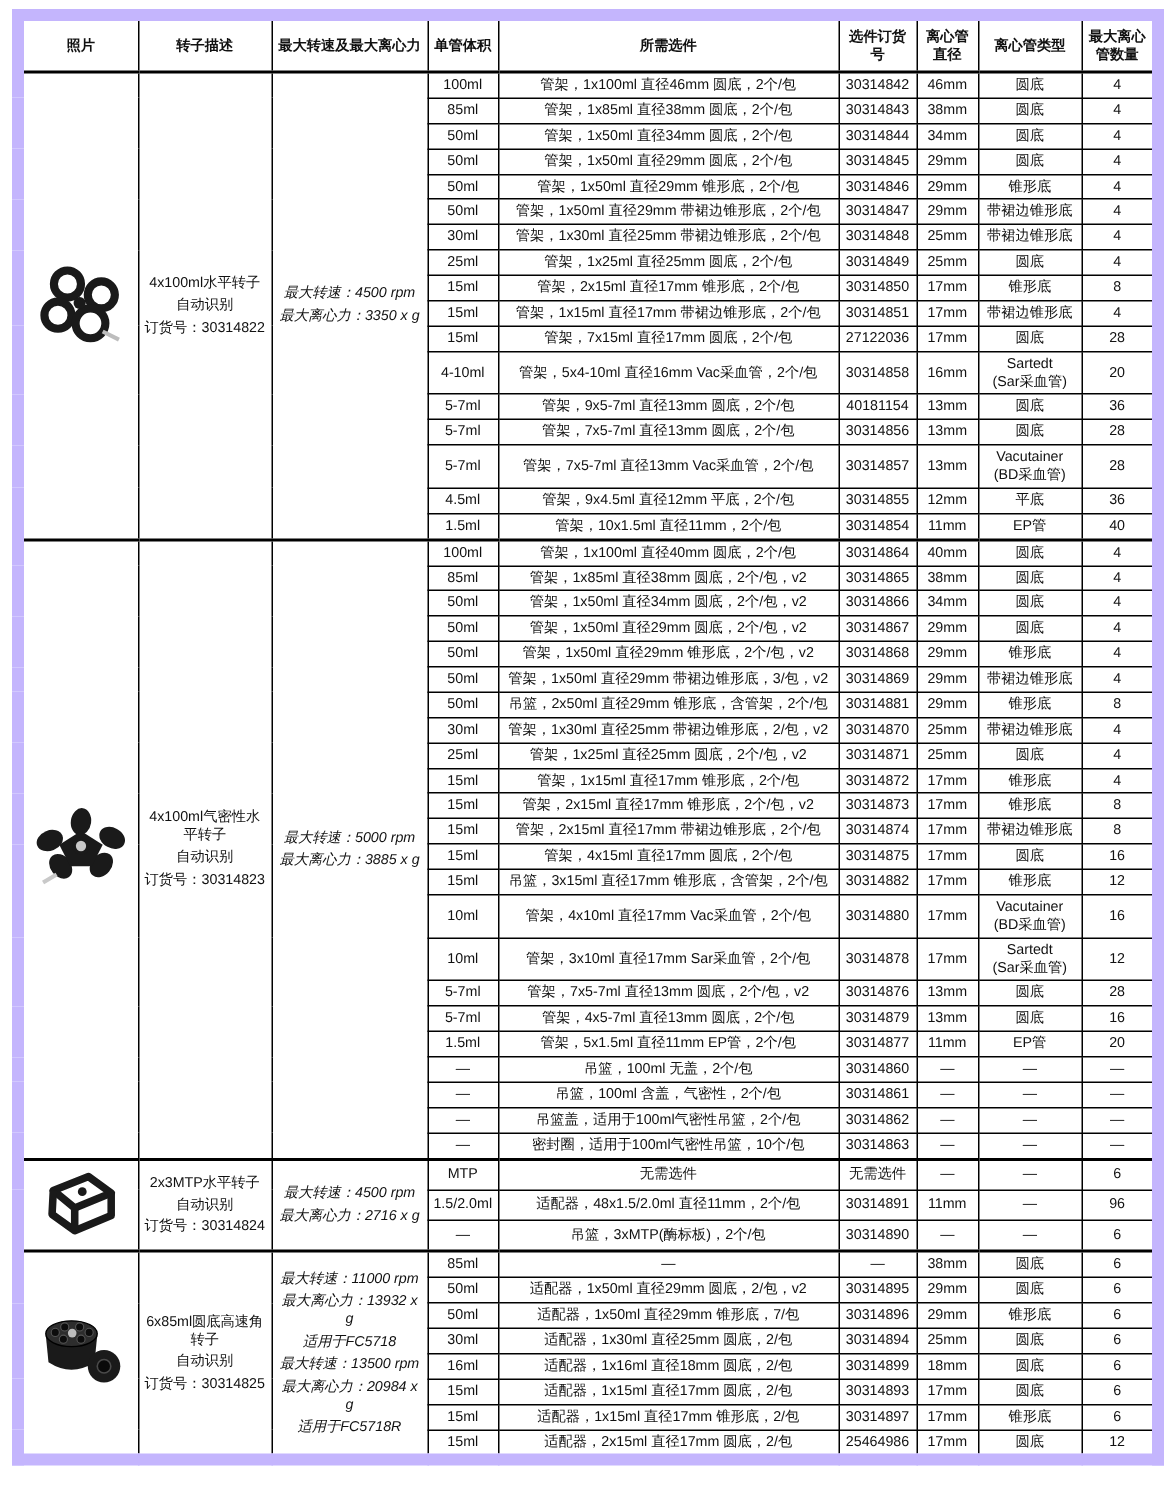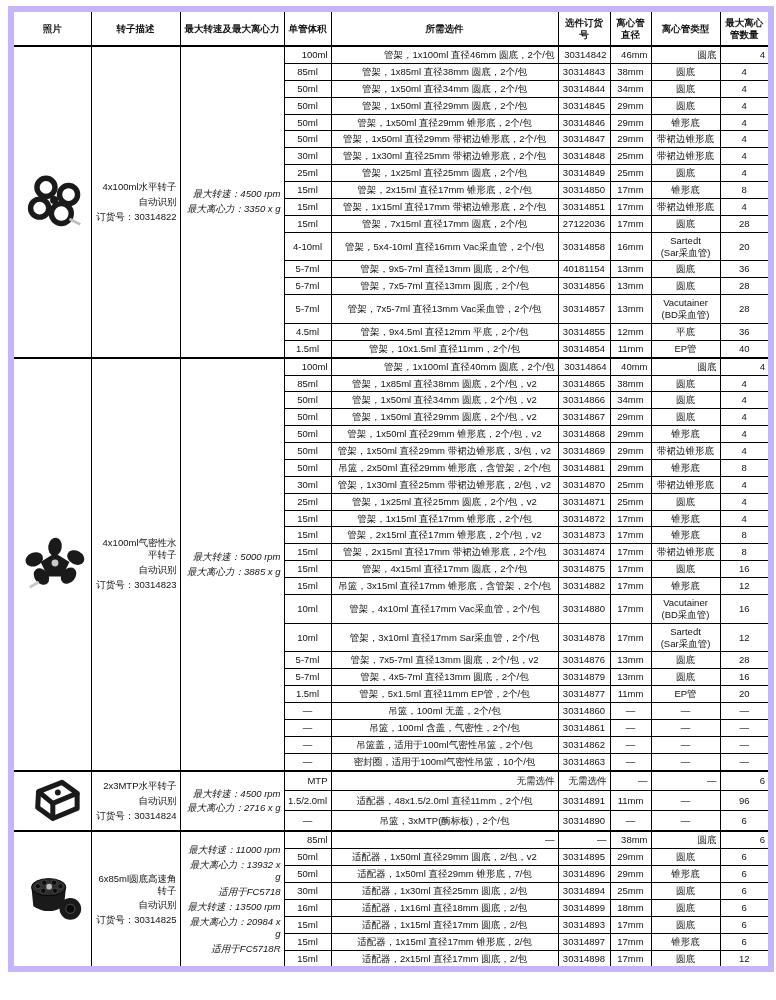--- a/index.html
+++ b/index.html
@@ -1,36 +1,36 @@
 <!DOCTYPE html>
 <html><head>
 <meta charset="utf-8">
 <style>
   html,body{margin:0;padding:0;background:#ffffff;}
   body{width:776px;font-family:"Liberation Sans","DejaVu Sans",sans-serif;color:#111;}
   .page{padding:6px 8px;}
-  table.catalog{border-collapse:collapse;table-layout:fixed;width:760px;border:6px solid #c4b5fd;}
+  table.catalog{border-collapse:collapse;table-layout:fixed;width:760px;border:8px solid #c4b5fd;}
   table.catalog th, table.catalog td{
     border:1px solid #000;
     font-size:9.5px;
     line-height:1.25;
     padding:2px 3px;
     text-align:center;
     vertical-align:middle;
     overflow:hidden;
     word-break:break-word;
   }
   thead th{font-weight:bold;font-size:10.5px;height:29px;background:#fff;}
   td.option-cell{text-align:left;padding-left:5px;}
   td.desc-cell, td.spec-cell{text-align:left;padding-left:6px;padding-right:4px;font-size:10px;}
   td.desc-cell div{margin:3px 0;}
   td.spec-cell div{margin:3px 0;font-style:italic;}
   td.photo-cell{text-align:center;}
   td.type-cell{white-space:pre-line;}
-  tr.section-start td{border-top:2px solid #000;text-align:right;}
+  tr.section-start td{border-top:2px solid #000;}
   td.rowspan-cell{border-bottom:2px solid #000;}
   .num{font-family:"Liberation Sans","DejaVu Sans",sans-serif;}
 </style>
 </head>
 <body>
 
 <div class="page">
   <table class="catalog">
     <colgroup>
       <col style="width:80px">
@@ -541,20 +541,20 @@
           <td class="volume-cell">15ml</td>
           <td class="option-cell">适配器，1x15ml 直径17mm 锥形底，2/包</td>
           <td class="order-cell num">30314897</td>
           <td class="diameter-cell">17mm</td>
           <td class="type-cell">锥形底</td>
           <td class="qty-cell num">6</td>
         </tr>
         <tr>
           <td class="volume-cell">15ml</td>
           <td class="option-cell">适配器，2x15ml 直径17mm 圆底，2/包</td>
-          <td class="order-cell num">30314898</td>
+          <td class="order-cell num">25464986</td>
           <td class="diameter-cell">17mm</td>
           <td class="type-cell">圆底</td>
           <td class="qty-cell num">12</td>
         </tr>
       </tbody>
   </table>
 </div>
 
 </body></html>

